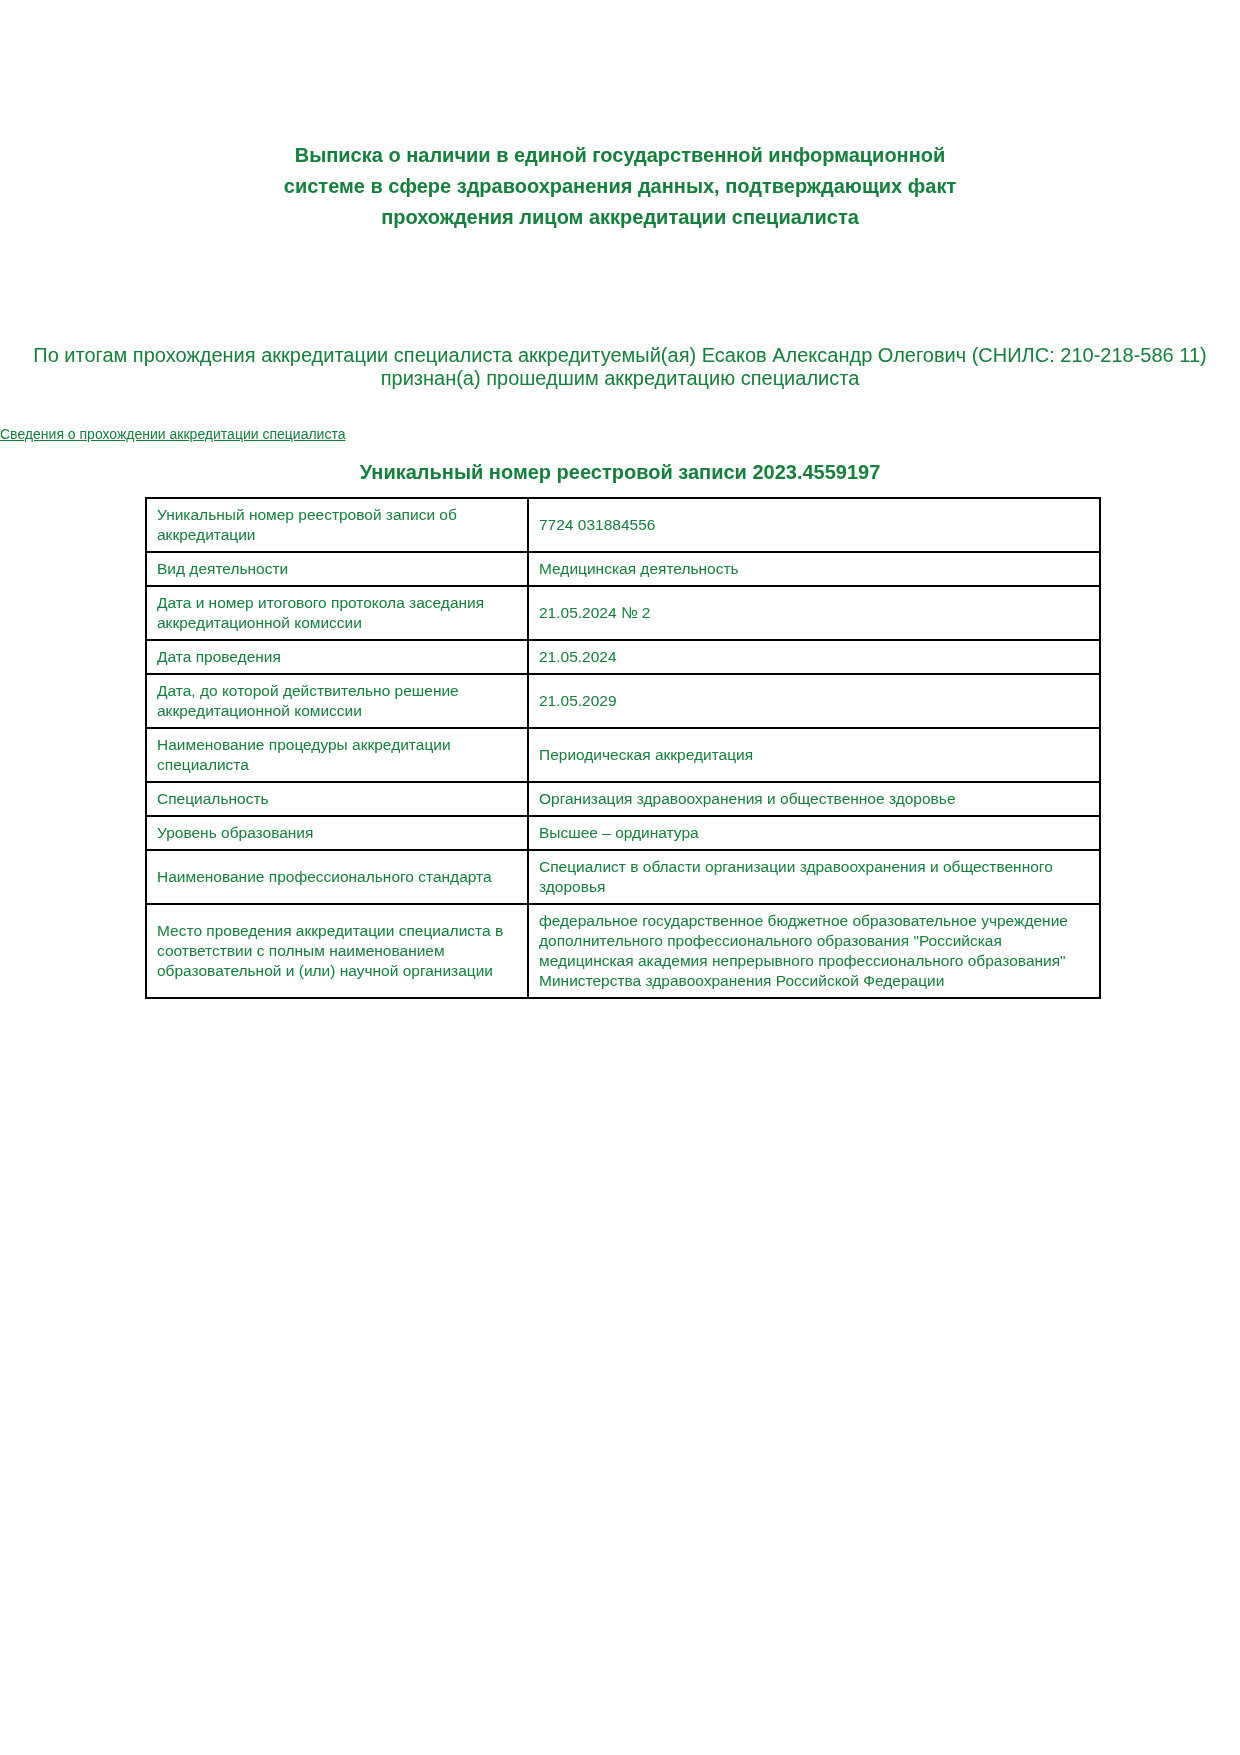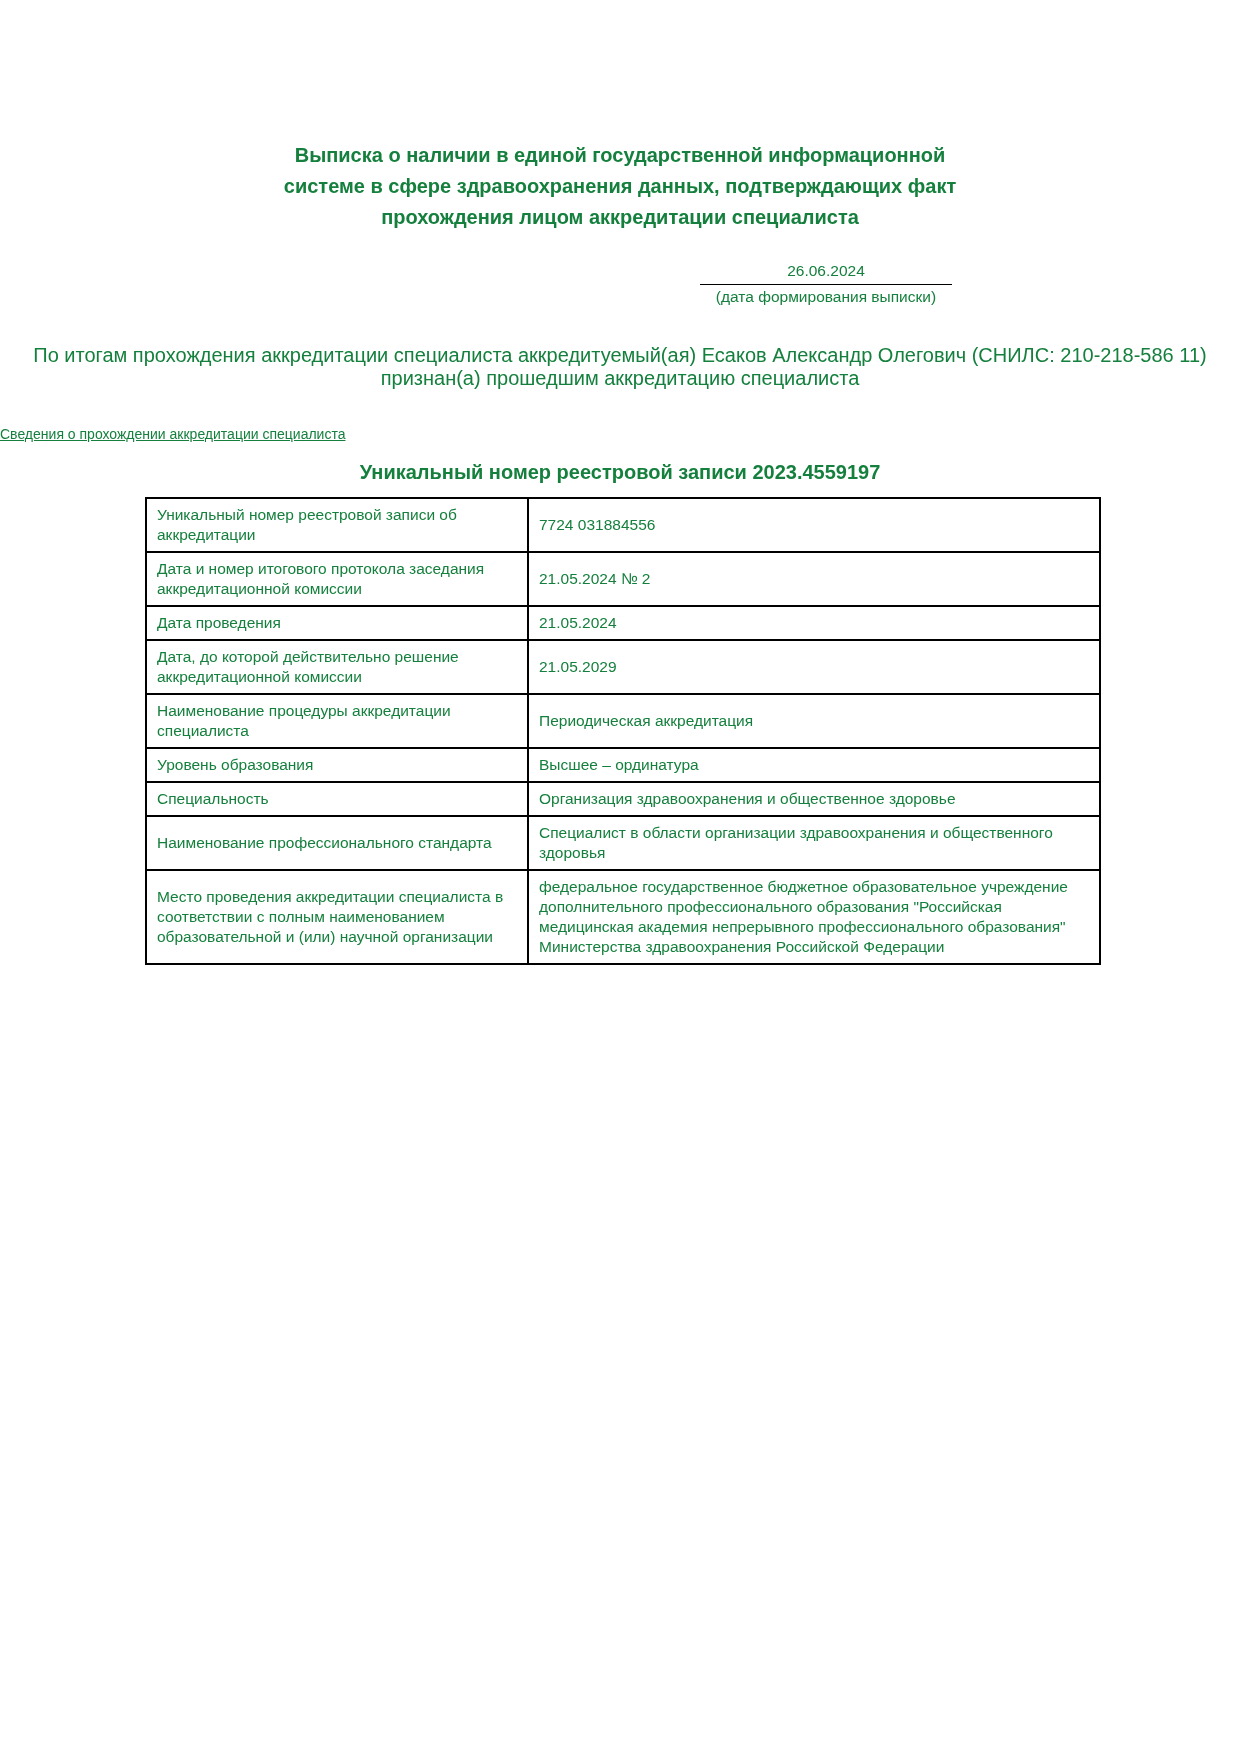--- a/index.html
+++ b/index.html
@@ -88,63 +88,63 @@
 <body>
 
 <div class="page">
 
   <div class="doc-title">
     <div>Выписка о наличии в единой государственной информационной</div>
     <div>системе в сфере здравоохранения данных, подтверждающих факт</div>
     <div>прохождения лицом аккредитации специалиста</div>
   </div>
 
-  <div class="date-block">
-    <span class="date-value">26.06.2024</span>
-    <span class="date-caption">(дата формирования выписки)</span>
-  </div>
 
   <div class="intro">
     <div>По итогам прохождения аккредитации специалиста аккредитуемый(ая) Есаков Александр Олегович (СНИЛС: 210-218-586 11)</div>
     <div>признан(а) прошедшим аккредитацию специалиста</div>
   </div>
 
   <div class="section-heading">Сведения о прохождении аккредитации специалиста</div>
 
   <div class="registry-heading">Уникальный номер реестровой записи 2023.4559197</div>
 
   <table class="acc-table">
     <tbody>
       <tr>
         <td class="label-col">Уникальный номер реестровой записи об аккредитации</td>
         <td class="value-col">7724 031884556</td>
+      </tr>
+      <tr>
+        <td class="label-col">Вид деятельности</td>
+        <td class="value-col">Медицинская деятельность</td>
       </tr>
       <tr>
         <td class="label-col">Дата и номер итогового протокола заседания аккредитационной комиссии</td>
         <td class="value-col">21.05.2024 № 2</td>
       </tr>
       <tr>
         <td class="label-col">Дата проведения</td>
         <td class="value-col">21.05.2024</td>
       </tr>
       <tr>
         <td class="label-col">Дата, до которой действительно решение аккредитационной комиссии</td>
         <td class="value-col">21.05.2029</td>
       </tr>
       <tr>
         <td class="label-col">Наименование процедуры аккредитации специалиста</td>
         <td class="value-col">Периодическая аккредитация</td>
       </tr>
       <tr>
+        <td class="label-col">Специальность</td>
+        <td class="value-col">Организация здравоохранения и общественное здоровье</td>
+      </tr>
+      <tr>
         <td class="label-col">Уровень образования</td>
         <td class="value-col">Высшее – ординатура</td>
-      </tr>
-      <tr>
-        <td class="label-col">Специальность</td>
-        <td class="value-col">Организация здравоохранения и общественное здоровье</td>
       </tr>
       <tr>
         <td class="label-col">Наименование профессионального стандарта</td>
         <td class="value-col">Специалист в области организации здравоохранения и общественного здоровья</td>
       </tr>
       <tr>
         <td class="label-col">Место проведения аккредитации специалиста в соответствии с полным наименованием образовательной и (или) научной организации</td>
         <td class="value-col">федеральное государственное бюджетное образовательное учреждение дополнительного профессионального образования "Российская медицинская академия непрерывного профессионального образования" Министерства здравоохранения Российской Федерации</td>
       </tr>
     </tbody>

